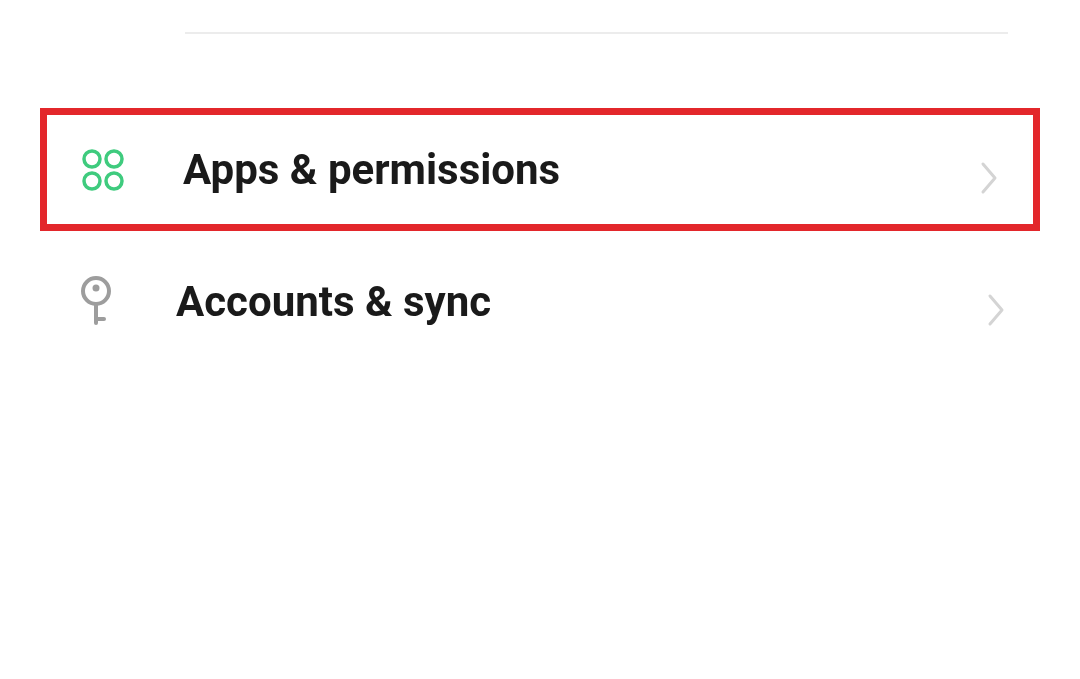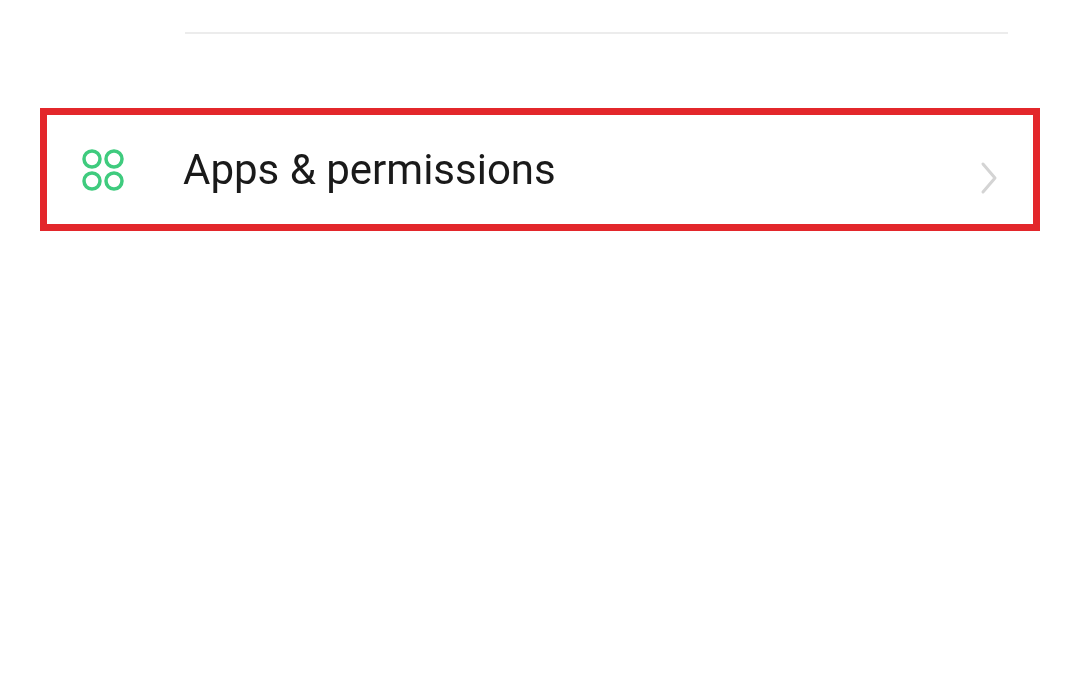--- a/index.html
+++ b/index.html
@@ -42,21 +42,21 @@
     .item-icon {
       width: 48px;
       height: 48px;
       display: flex;
       align-items: center;
       justify-content: center;
       flex-shrink: 0;
     }
     .item-label {
       font-size: 42px;
-      font-weight: 400;
+      font-weight: 700;
       color: #1a1a1a;
       margin-left: 56px;
       flex: 1;
     }
     .chevron {
       width: 24px;
       height: 24px;
       flex-shrink: 0;
     }
   </style>
@@ -78,14 +78,30 @@
     </span>
     <span class="item-label">Apps &amp; permissions</span>
     <span class="chevron">
       <svg width="24" height="40" viewBox="0 0 24 40" fill="none">
         <path d="M6 6 L18 20 L6 34" stroke="#d4d4d4" stroke-width="3" fill="none" stroke-linecap="round" stroke-linejoin="round"></path>
       </svg>
     </span>
   </div>
 
 
+  <div class="settings-item">
+    <span class="item-icon">
+      <svg width="44" height="54" viewBox="0 0 44 54" fill="none">
+        <circle cx="22" cy="16" r="13" stroke="#9d9d9d" stroke-width="4" fill="none"></circle>
+        <circle cx="22" cy="13" r="3.5" fill="#9d9d9d"></circle>
+        <line x1="22" y1="29" x2="22" y2="48" stroke="#9d9d9d" stroke-width="4" stroke-linecap="round"></line>
+        <line x1="22" y1="44" x2="30" y2="44" stroke="#9d9d9d" stroke-width="4" stroke-linecap="round"></line>
+      </svg>
+    </span>
+    <span class="item-label">Accounts &amp; sync</span>
+    <span class="chevron">
+      <svg width="24" height="40" viewBox="0 0 24 40" fill="none">
+        <path d="M6 6 L18 20 L6 34" stroke="#d4d4d4" stroke-width="3" fill="none" stroke-linecap="round" stroke-linejoin="round"></path>
+      </svg>
+    </span>
+  </div>
 
 </div>
 
 </body></html>

